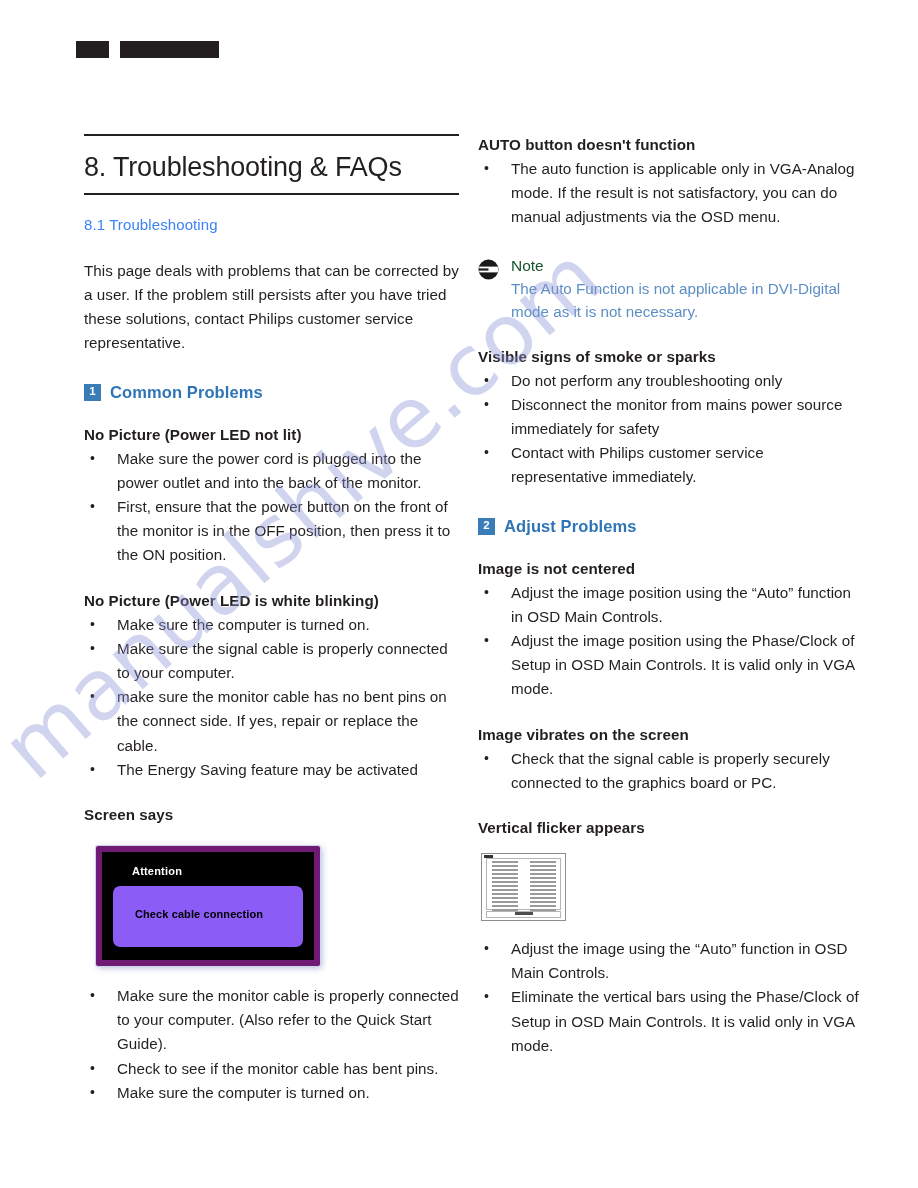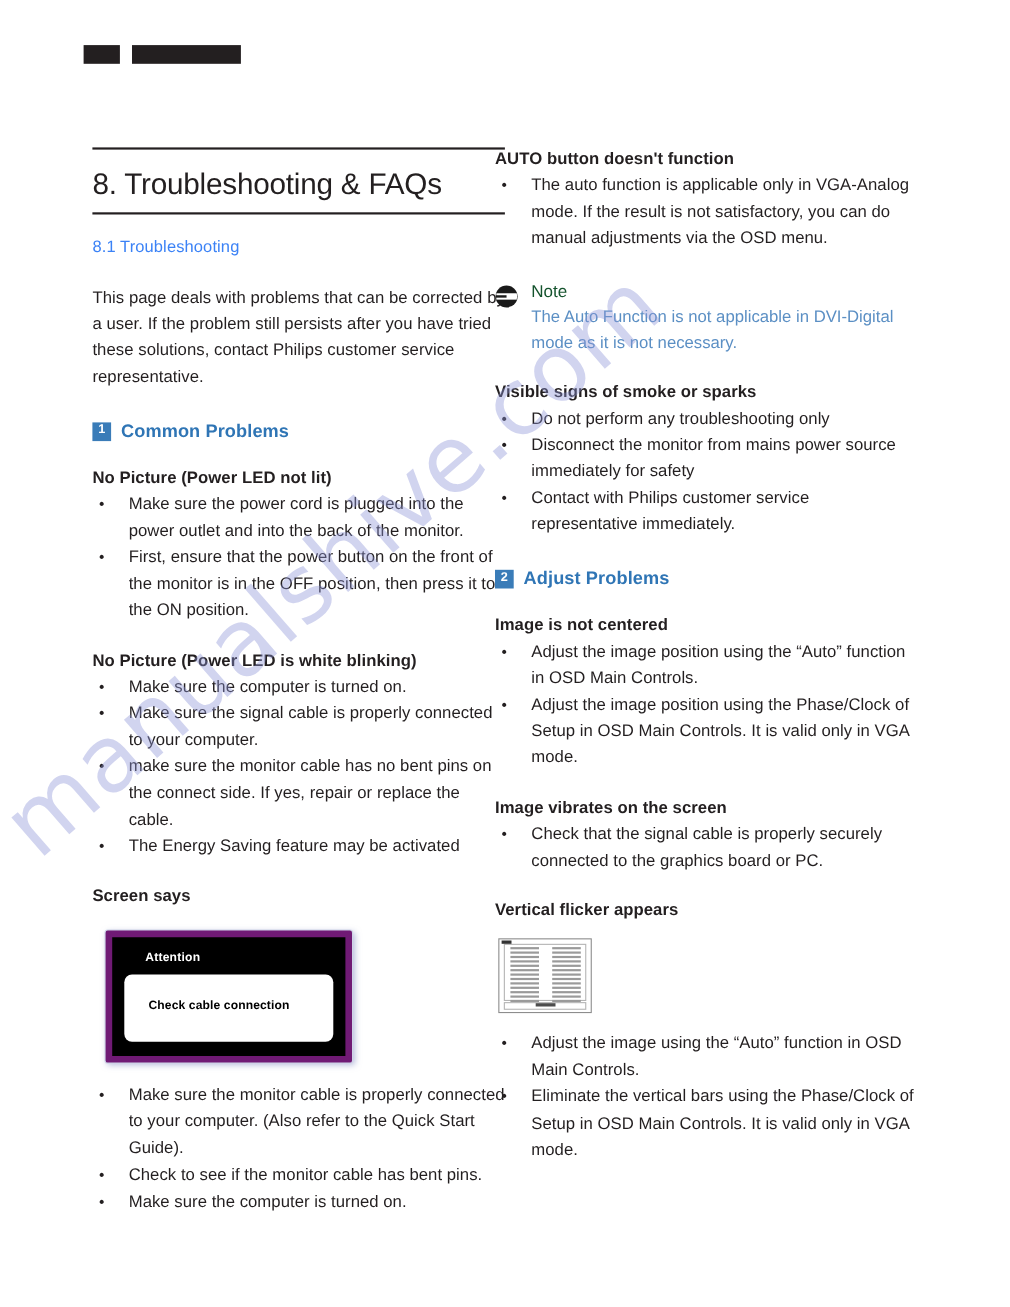--- a/index.html
+++ b/index.html
@@ -72,21 +72,21 @@
     z-index: 4;
   }
   .col-left {
     position: absolute;
     left: 84px;
     top: 134px;
     width: 375px;
   }
   .col-right {
     position: absolute;
-    left: 450px;
+    left: 478px;
     top: 134px;
     width: 382px;
   }
 
   
   .rule-top {
     border-top: 2px solid #231f20;
     width: 375px;
   }
   .chapter-title {
@@ -225,21 +225,21 @@
     font-size: 11px;
     font-weight: 700;
     letter-spacing: 0.2px;
   }
   .osd-inner {
     position: absolute;
     left: 11px;
     top: 34px;
     width: 190px;
     height: 61px;
-    background: #ffffff;
+    background: #8b5cf6;
     border-radius: 7px;
   }
   .osd-inner-text {
     position: absolute;
     left: 22px;
     top: 22px;
     font-size: 11px;
     font-weight: 700;
     color: #000000;
     letter-spacing: 0.1px;

